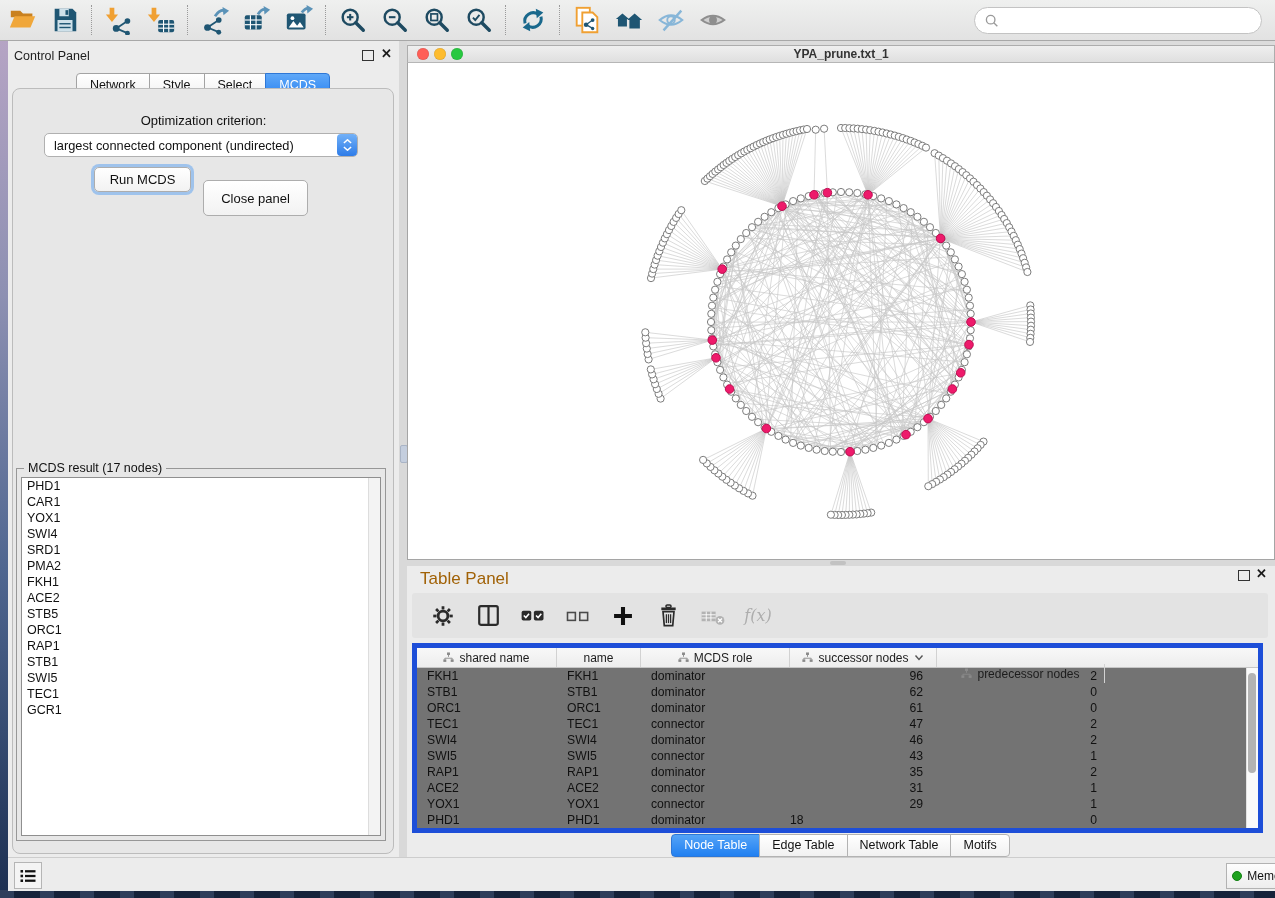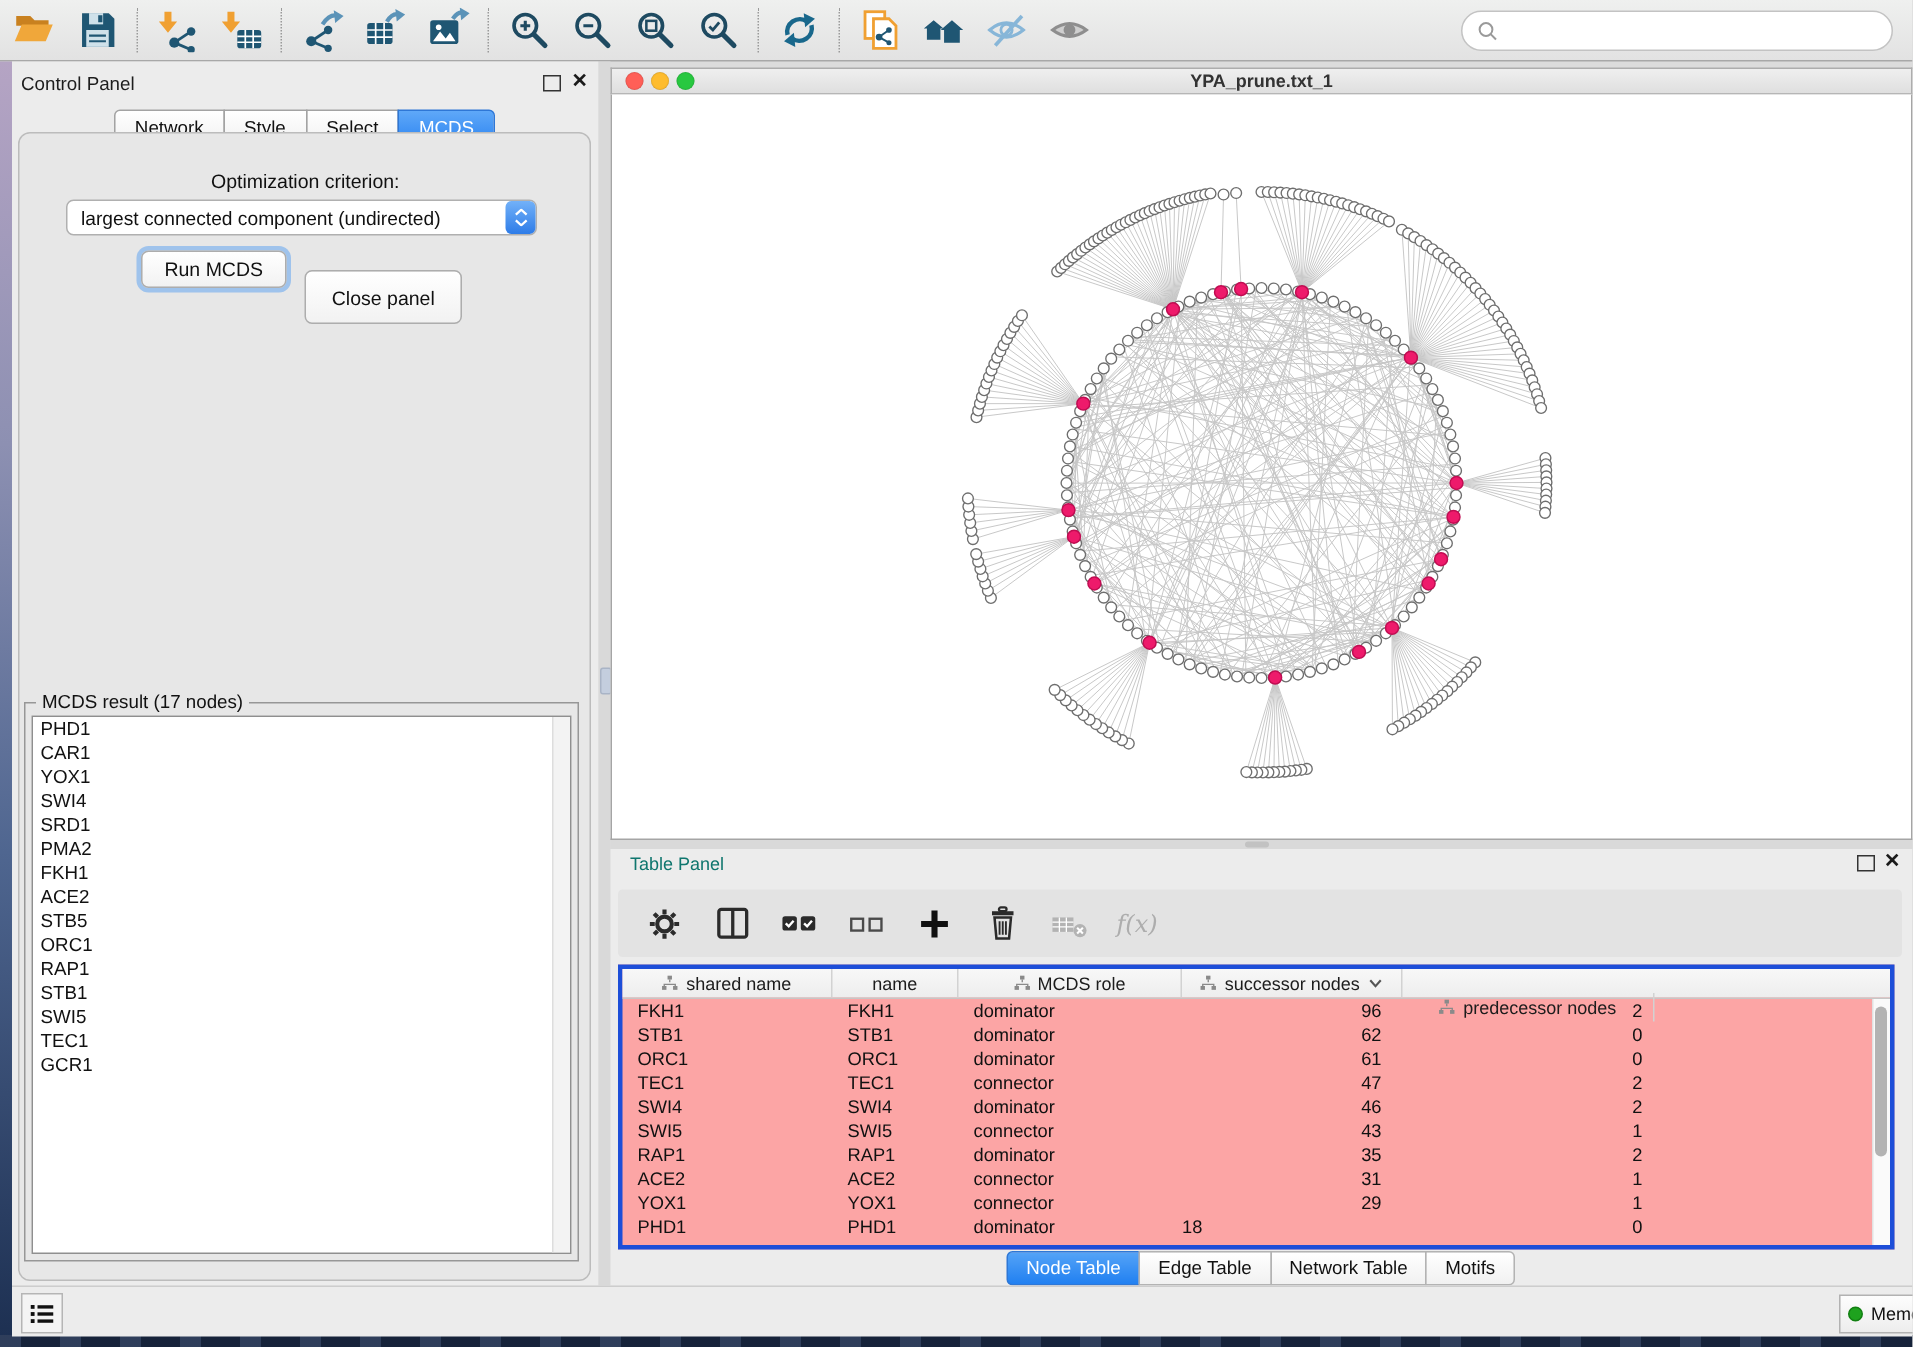--- a/index.html
+++ b/index.html
@@ -65,28 +65,28 @@
   #net-win{left:407px;top:45px;width:868px;height:515px}
   #net-titlebar{left:0;top:0;width:868px;height:18px;background:linear-gradient(#efefef,#dfdfdf);
                 border:1px solid #adadad;border-bottom:1px solid #b6b6b6;box-sizing:border-box;position:absolute;
                 display:flex;align-items:center}
   .tl{width:12px;height:12px;border-radius:50%;display:inline-block;margin-left:9px;box-shadow:inset 0 0 1px rgba(0,0,0,.35)}
   #net-title{position:absolute;width:100%;text-align:center;font-size:12px;font-weight:700;color:#333}
   #net-canvas{left:0;top:18px;width:868px;height:497px;background:#fff;border:1px solid #a5a5a5;border-top:none;box-sizing:border-box;position:absolute}
 
   
   #table-panel{left:407px;top:566px;width:868px;height:291px;background:#ececec}
-  #tp-title{left:420px;top:569px;font-size:12px;color:#0f766e}
+  #tp-title{left:420px;top:569px;font-size:17px;color:#a16207}
   #tp-float{left:1238px;top:570px}
   #tp-close{left:1256px;top:569px}
   #tp-toolbar{left:412px;top:593px;width:856px;height:45px;background:#e3e3e3;border-radius:3px;
               display:flex;align-items:center;gap:15px;padding-left:16px;box-sizing:border-box}
   .tpt-btn{width:30px;height:30px;display:flex;align-items:center;justify-content:center}
   .fx{font-family:"DejaVu Serif",serif;font-style:italic;font-size:16px;color:#adadad}
-  #tbl{left:412px;top:643px;width:851px;height:190px;background:#fca5a5;border:3px solid #1d4ed8;box-sizing:border-box}
+  #tbl{left:412px;top:643px;width:851px;height:190px;background:#737373;border:5px solid #1d4ed8;box-sizing:border-box}
   #tbl-head{position:absolute;left:0;top:0;right:0;height:19px;background:linear-gradient(#f8f8f8,#ededed);
             border-bottom:1px solid #c6c6c6;display:flex}
   .th{display:flex;align-items:center;justify-content:center;gap:5px;font-size:12px;color:#1c1c1c;
       border-right:1px solid #d2d2d2;box-sizing:border-box;height:19px}
   #tbl-body{position:absolute;left:0;top:20px;right:12px;bottom:0}
   .tr{display:flex;height:16px;align-items:center}
   .td{font-size:12.2px;color:#111;box-sizing:border-box;white-space:nowrap}
   #tbl-scroll{position:absolute;right:0;top:20px;width:11px;bottom:0;background:#fafafa;border-left:1px solid #e2e2e2}
   #tbl-thumb{position:absolute;left:1px;top:5px;width:8px;height:100px;background:#b3b3b3;border-radius:4px}
   #tbl-tabs{left:407px;top:834px;width:868px;display:flex;justify-content:center}

